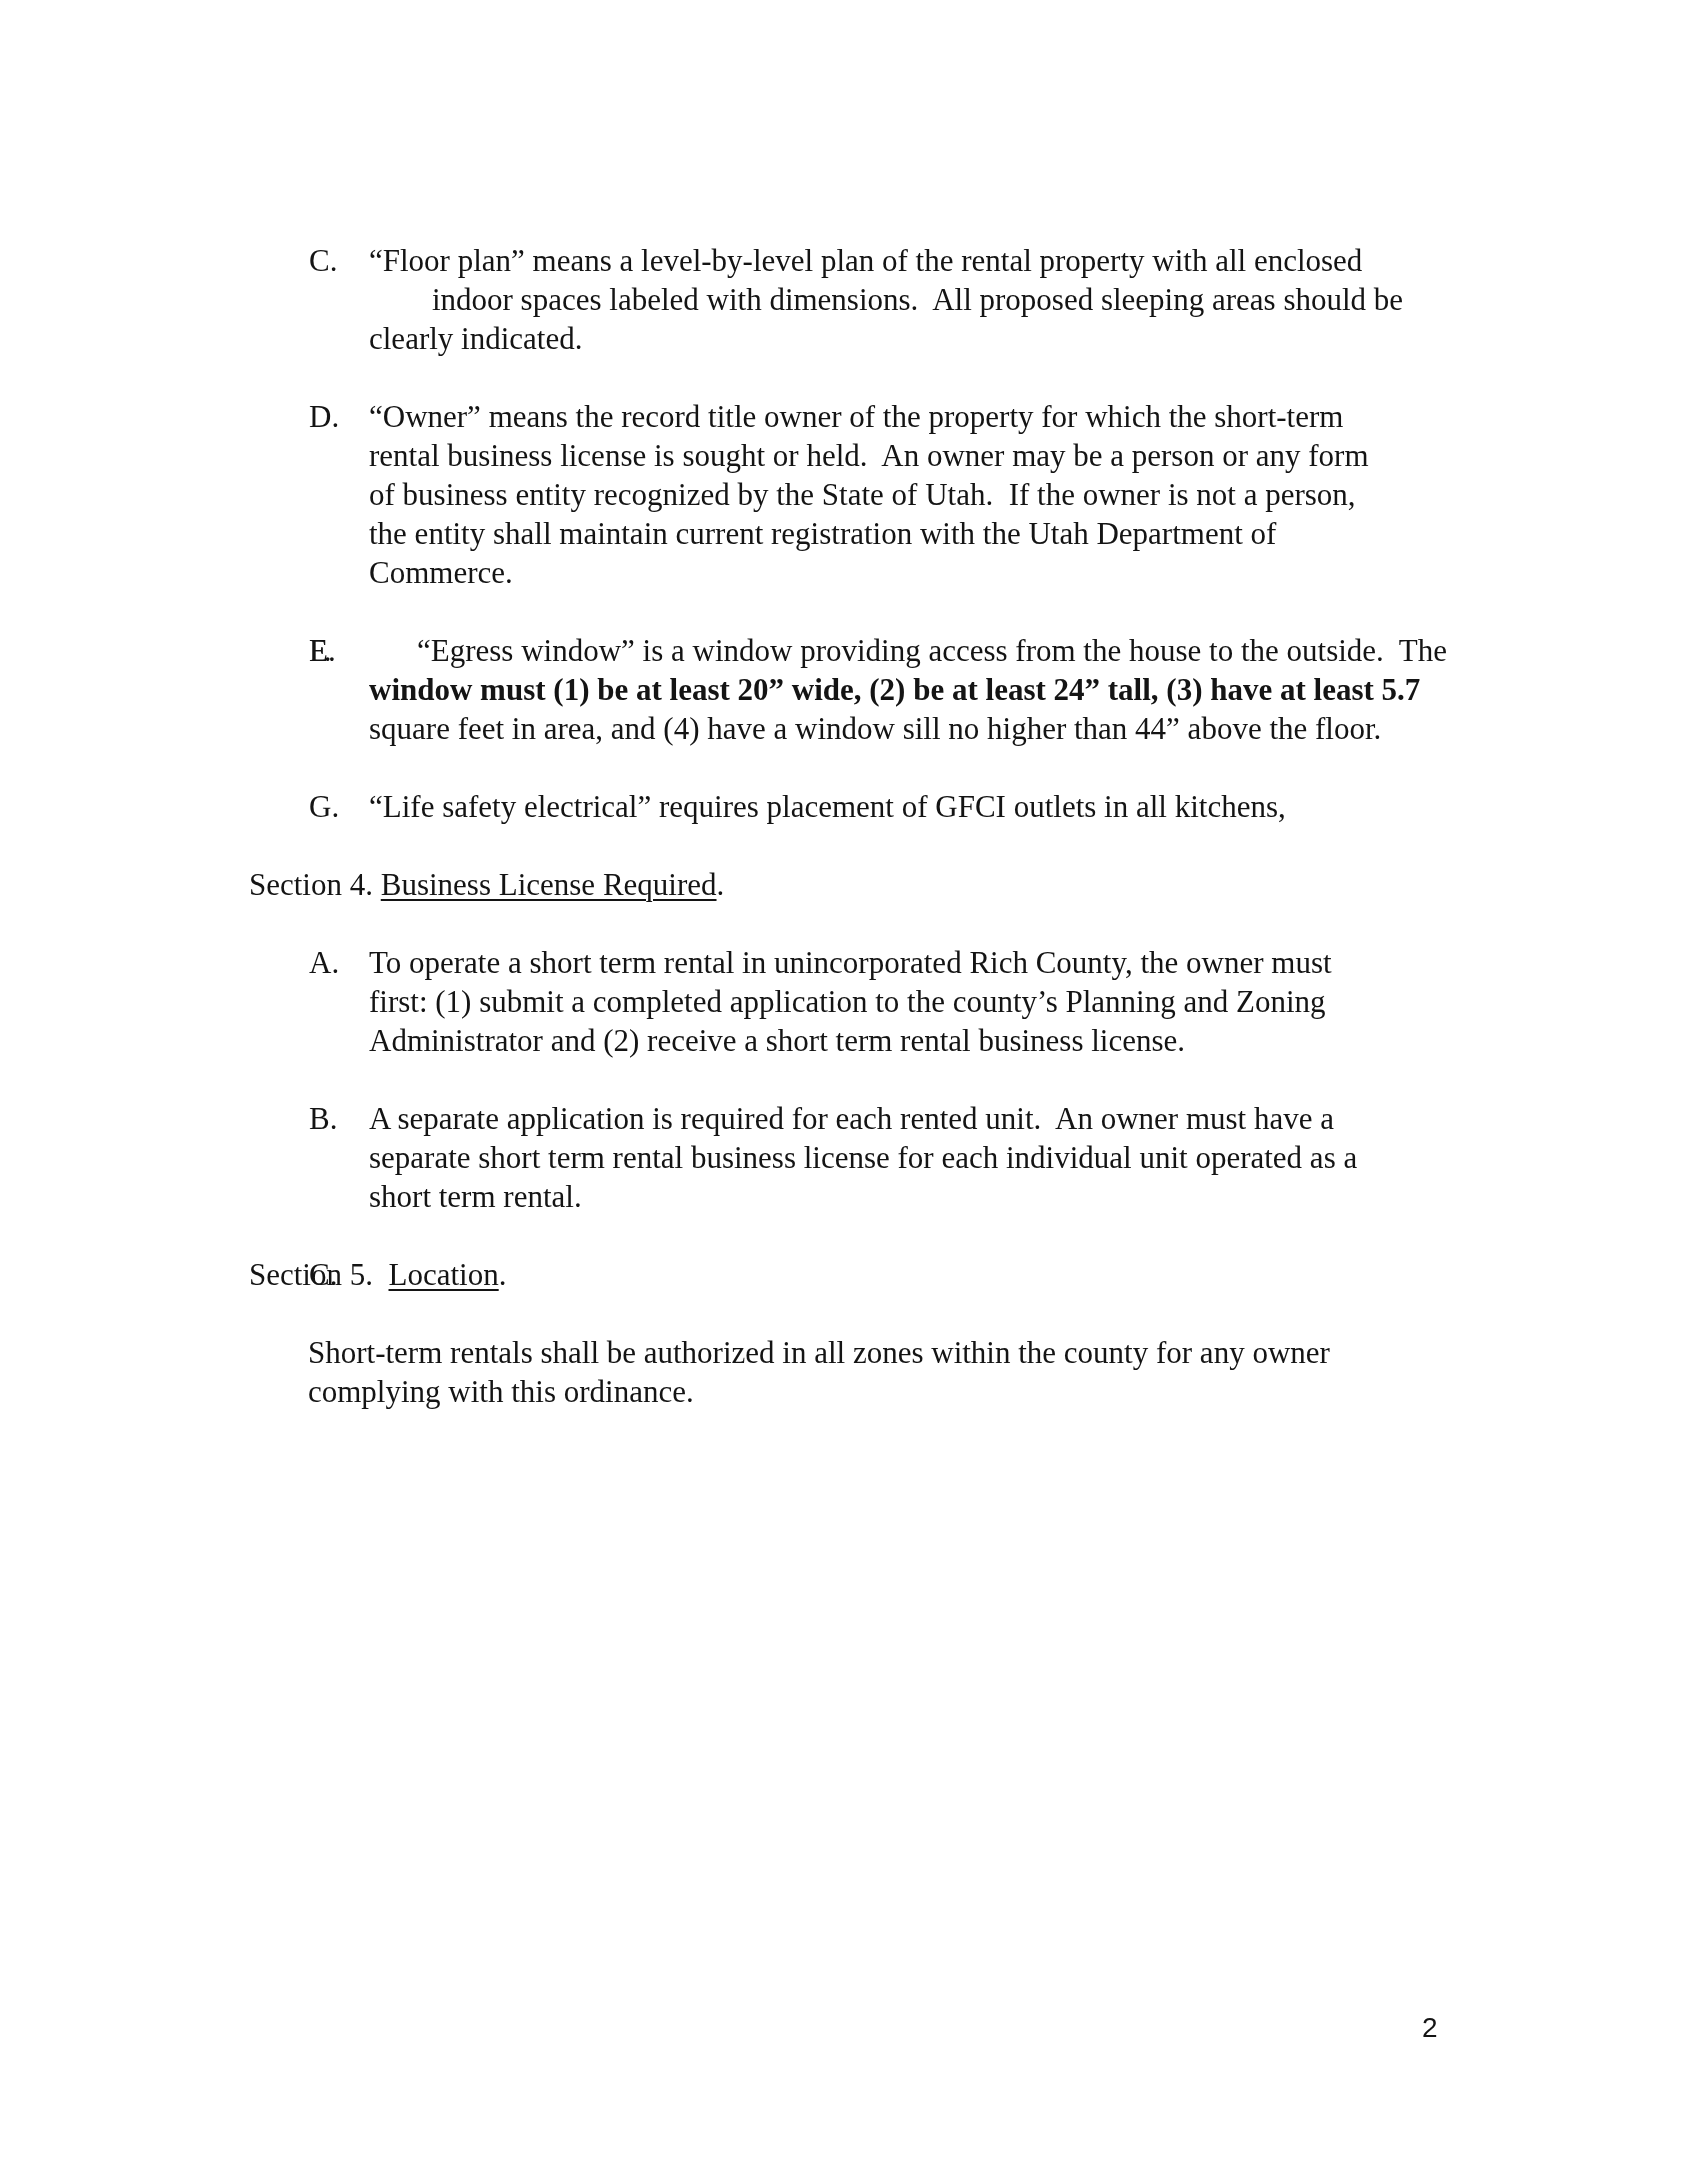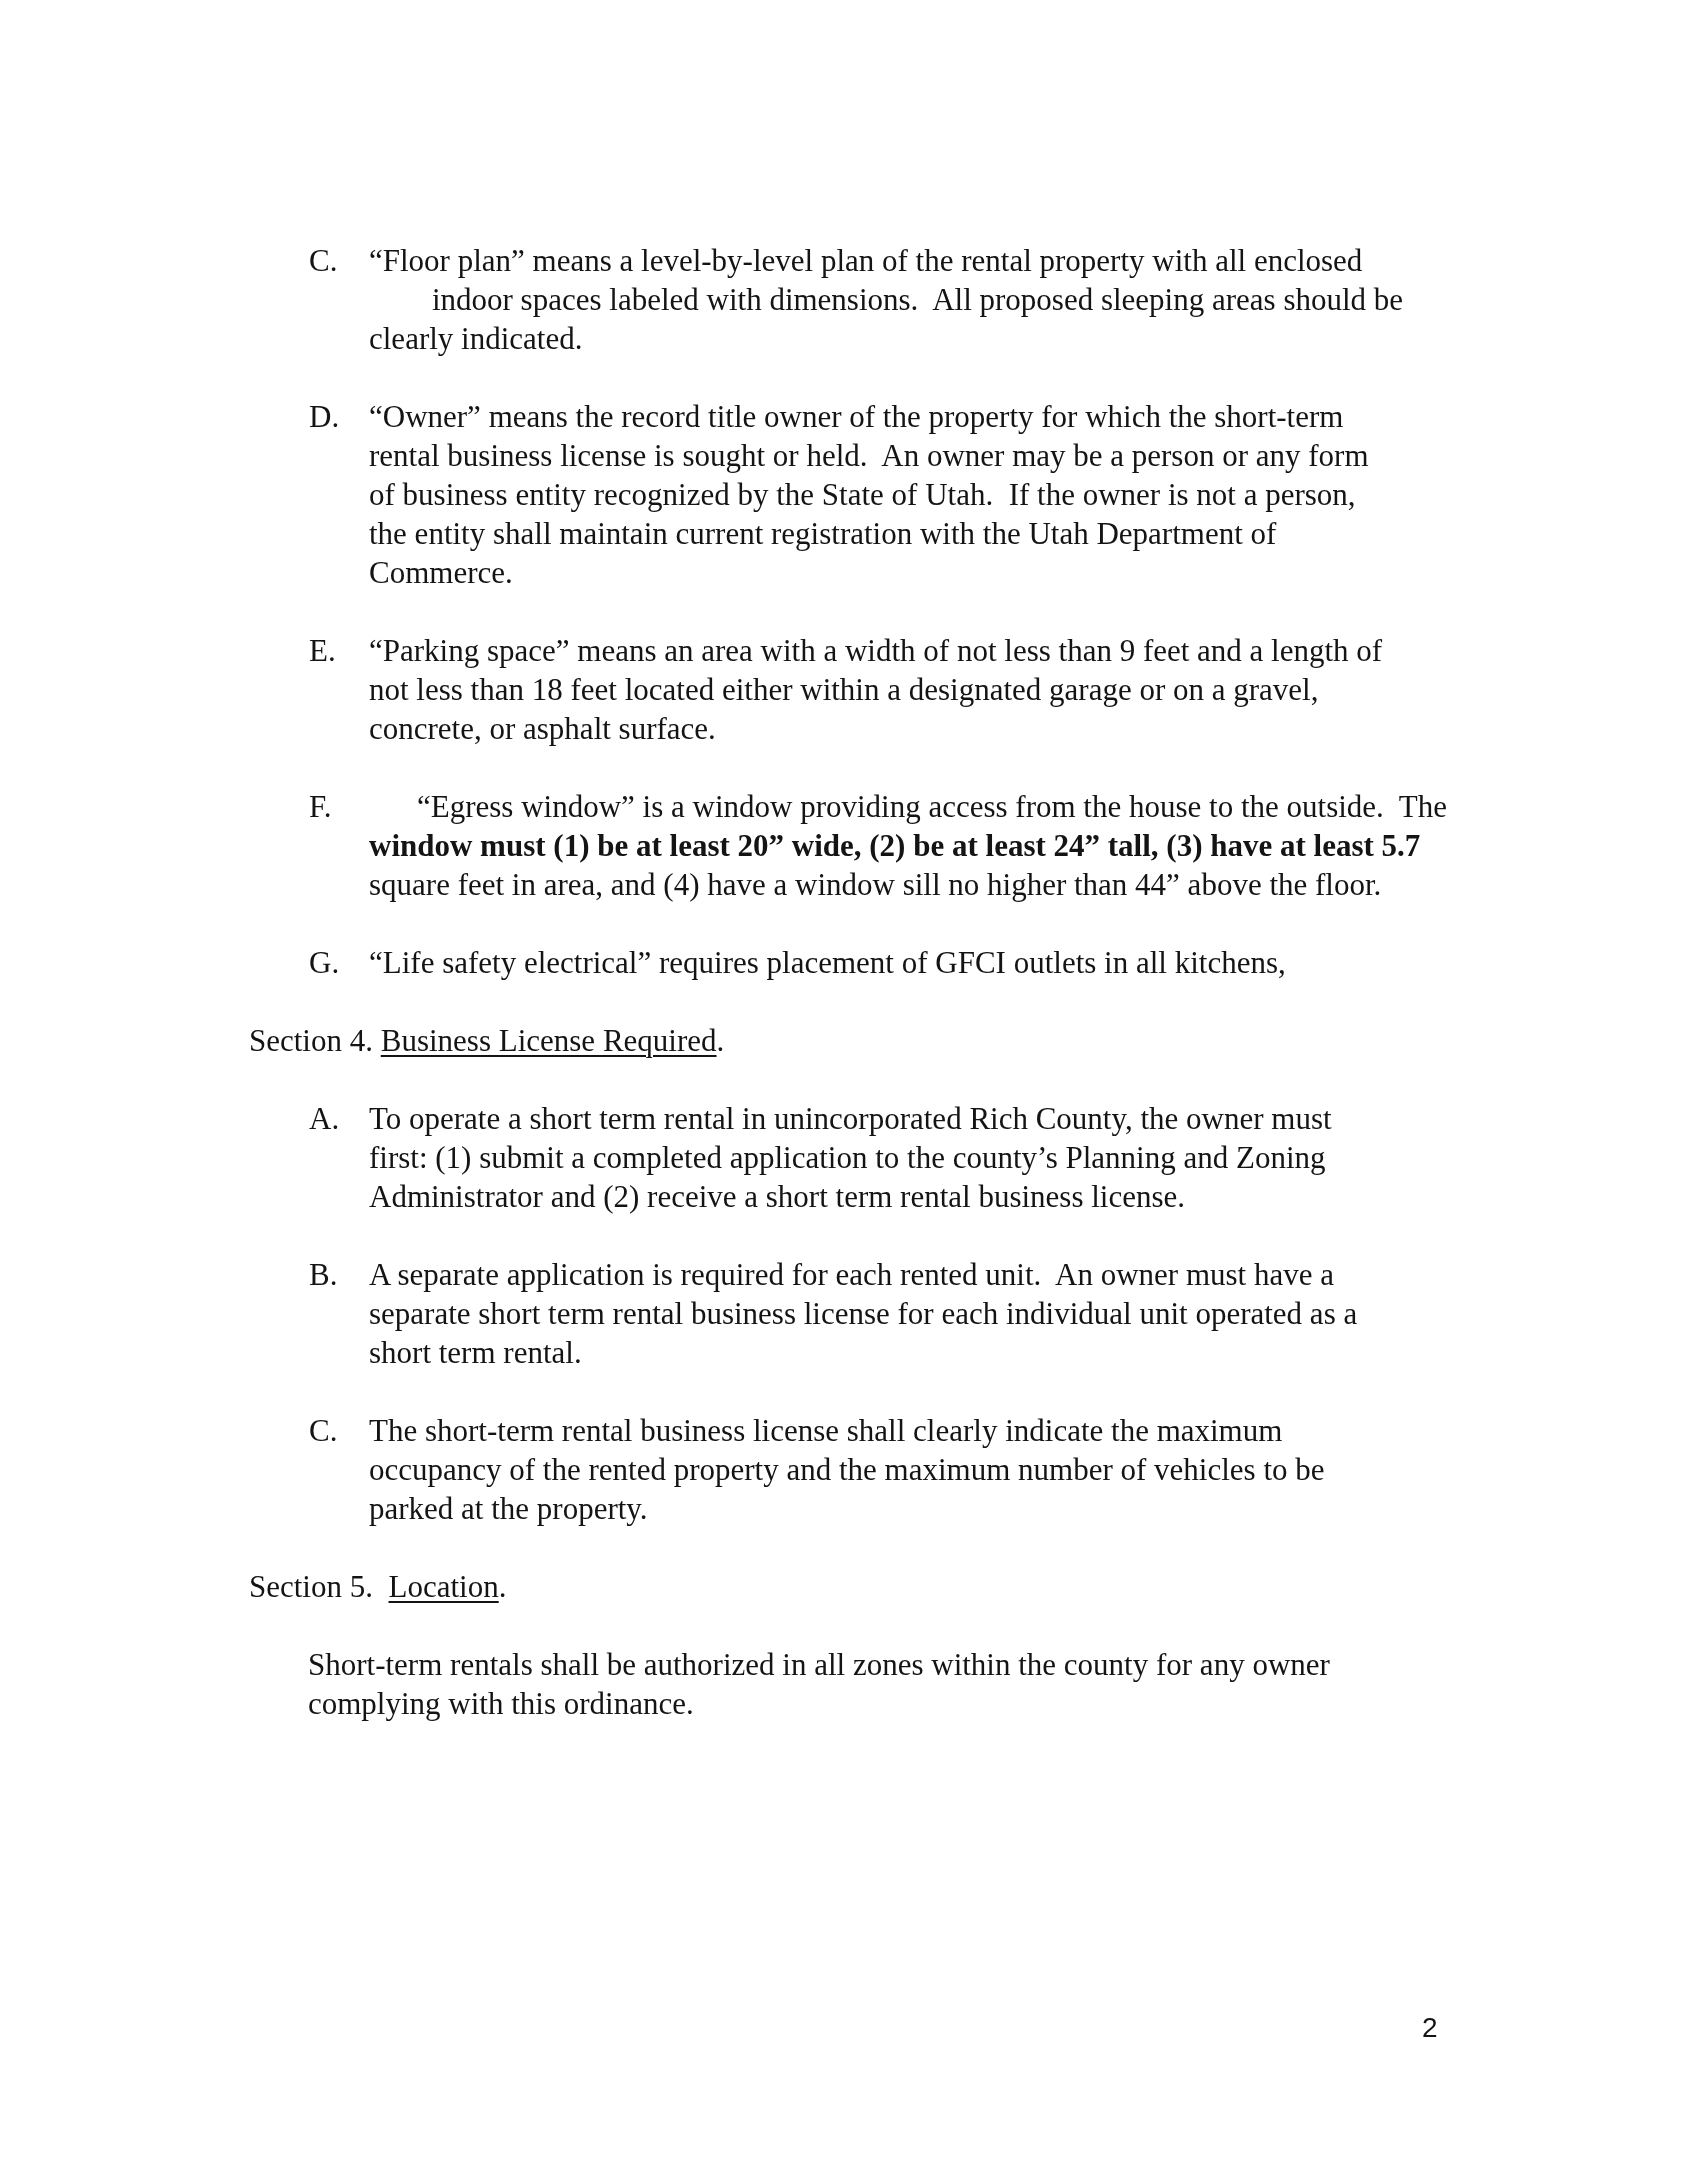--- a/index.html
+++ b/index.html
@@ -92,25 +92,20 @@
         <span class="line" style="white-space: pre;">“Owner” means the record title owner of the property for which the short-term</span>
         <span class="line" style="white-space: pre;">rental business license is sought or held.  An owner may be a person or any form</span>
         <span class="line" style="white-space: pre;">of business entity recognized by the State of Utah.  If the owner is not a person,</span>
         <span class="line" style="white-space: pre;">the entity shall maintain current registration with the Utah Department of</span>
         <span class="line" style="white-space: pre;">Commerce.</span>
       </div>
     </div>
 
     <div class="item">
       <span class="marker">E.</span>
-      <div class="body">
-        <span class="line" style="white-space: pre;">“Parking space” means an area with a width of not less than 9 feet and a length of</span>
-        <span class="line" style="white-space: pre;">not less than 18 feet located either within a designated garage or on a gravel,</span>
-        <span class="line" style="white-space: pre;">concrete, or asphalt surface.</span>
-      </div>
     </div>
 
     <div class="item">
       <span class="marker">F.</span>
       <div class="body">
         <span class="line" style="white-space: pre; margin-left: 48px;">“Egress window” is a window providing access from the house to the outside.  The</span>
         <span class="line" style="white-space: pre; font-weight: bold;">window must (1) be at least 20” wide, (2) be at least 24” tall, (3) have at least 5.7</span>
         <span class="line" style="white-space: pre;">square feet in area, and (4) have a window sill no higher than 44” above the floor.</span>
       </div>
     </div>
@@ -139,25 +134,20 @@
       <span class="marker">B.</span>
       <div class="body">
         <span class="line" style="white-space: pre;">A separate application is required for each rented unit.  An owner must have a</span>
         <span class="line" style="white-space: pre;">separate short term rental business license for each individual unit operated as a</span>
         <span class="line" style="white-space: pre;">short term rental.</span>
       </div>
     </div>
 
     <div class="item">
       <span class="marker">C.</span>
-      <div class="body">
-        <span class="line" style="white-space: pre;">The short-term rental business license shall clearly indicate the maximum</span>
-        <span class="line" style="white-space: pre;">occupancy of the rented property and the maximum number of vehicles to be</span>
-        <span class="line" style="white-space: pre;">parked at the property.</span>
-      </div>
     </div>
 
     <div class="section-heading">
       <span style="white-space:pre">Section 5.  </span><span class="title" style="white-space: pre;">Location</span><span style="white-space: pre;">.</span>
     </div>
 
     <div class="plain-para">
       <span class="line" style="white-space: pre;">Short-term rentals shall be authorized in all zones within the county for any owner</span>
       <span class="line" style="white-space: pre;">complying with this ordinance.</span>
     </div>

